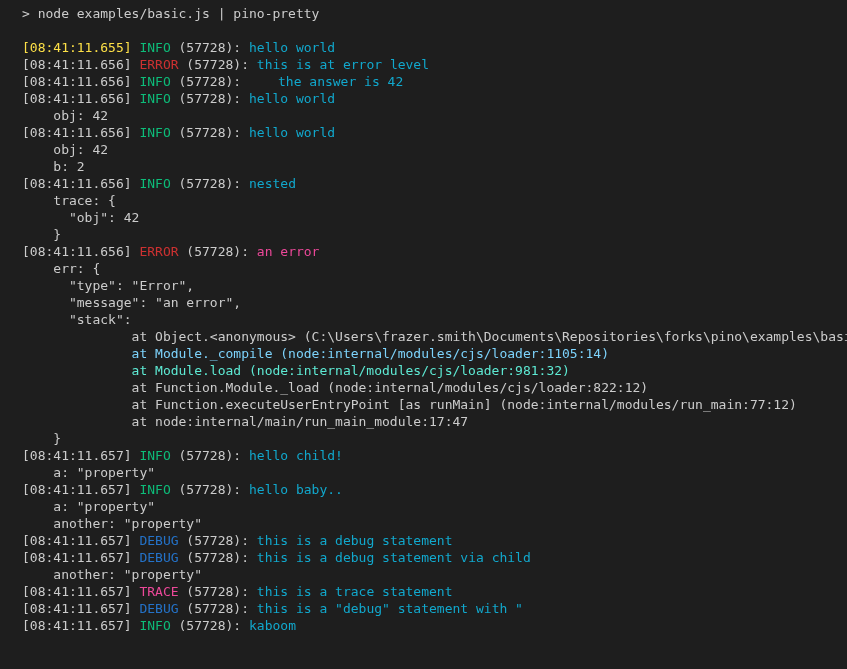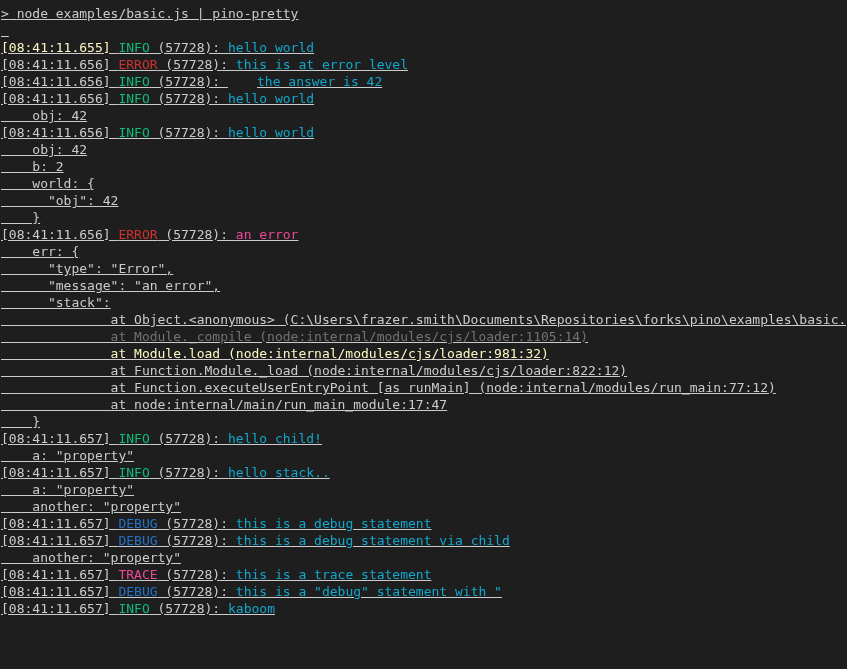--- a/index.html
+++ b/index.html
@@ -9,63 +9,63 @@
   }
   .terminal {
     width: 847px;
     height: 669px;
     box-sizing: border-box;
     background: #1e1e1e;
     color: #cccccc;
     font-family: "DejaVu Sans Mono", "Liberation Mono", monospace;
     font-size: 13px;
     line-height: 17px;
-    padding: 5px 0 0 1px;
+    padding: 5px 0 0 22px;
     overflow: hidden;
-    text-decoration: underline;
   }
   .line {
     white-space: pre;
     height: 17px;
   }
   .fg { color: #cccccc; }
 </style>
 </head>
 <body>
 
 <div class="terminal">
   <div class="line"><span class="fg">&gt;</span><span class="fg"> </span><span class="fg">node examples/basic.js | pino-pretty</span></div>
   <div class="line"> </div>
   <div id="log-lines">
-      <div class="line"><span style="color: #fef9c3; margin-top: 8px;">[08:41:11.655] </span><span style="color: rgb(13, 188, 121);">INFO</span><span style="color: rgb(204, 204, 204);"> (57728): </span><span style="color: rgb(17, 168, 205);">hello world</span></div>
+      <div class="line"><span style="color: #fde047; margin-top: 8px;">[08:41:11.655] </span><span style="color: rgb(13, 188, 121);">INFO</span><span style="color: rgb(204, 204, 204);"> (57728): </span><span style="color: rgb(17, 168, 205);">hello world</span></div>
       <div class="line"><span style="color: rgb(204, 204, 204);">[08:41:11.656] </span><span style="color: rgb(205, 49, 49);">ERROR</span><span style="color: rgb(204, 204, 204);"> (57728): </span><span style="color: rgb(17, 168, 205); text-align: center;">this is at error level</span></div>
       <div class="line"><span style="color: rgb(204, 204, 204);">[08:41:11.656] </span><span style="color: rgb(13, 188, 121);">INFO</span><span style="color: rgb(204, 204, 204);"> (57728): </span><span style="color: rgb(17, 168, 205); margin-left: 29px;">the answer is 42</span></div>
       <div class="line"><span style="color: rgb(204, 204, 204);">[08:41:11.656] </span><span style="color: rgb(13, 188, 121);">INFO</span><span style="color: rgb(204, 204, 204);"> (57728): </span><span style="color: rgb(17, 168, 205);">hello world</span></div>
       <div class="line"><span style="color: rgb(204, 204, 204);">    obj: 42</span></div>
       <div class="line"><span style="color: rgb(204, 204, 204);">[08:41:11.656] </span><span style="color: rgb(13, 188, 121);">INFO</span><span style="color: rgb(204, 204, 204);"> (57728): </span><span style="color: rgb(17, 168, 205);">hello world</span></div>
       <div class="line"><span style="color: rgb(204, 204, 204);">    obj: 42</span></div>
       <div class="line"><span style="color: rgb(204, 204, 204);">    b: 2</span></div>
-      <div class="line"><span style="color: rgb(204, 204, 204);">    world: {</span></div>
+      <div class="line"><span style="color: rgb(204, 204, 204);">[08:41:11.656] </span><span style="color: rgb(13, 188, 121);">INFO</span><span style="color: rgb(204, 204, 204);"> (57728): </span><span style="color: rgb(17, 168, 205);">nested</span></div>
+      <div class="line"><span style="color: rgb(204, 204, 204);">    trace: {</span></div>
       <div class="line"><span style="color: rgb(204, 204, 204);">      "obj": 42</span></div>
       <div class="line"><span style="color: rgb(204, 204, 204);">    }</span></div>
       <div class="line"><span style="color: rgb(204, 204, 204);">[08:41:11.656] </span><span style="color: rgb(205, 49, 49);">ERROR</span><span style="color: rgb(204, 204, 204);"> (57728): </span><span style="color: #ec4899;">an error</span></div>
       <div class="line"><span style="color: rgb(204, 204, 204);">    err: {</span></div>
       <div class="line"><span style="color: rgb(204, 204, 204);">      "type": "Error",</span></div>
       <div class="line"><span style="color: rgb(204, 204, 204);">      "message": "an error",</span></div>
       <div class="line"><span style="color: rgb(204, 204, 204);">      "stack":</span></div>
       <div class="line"><span style="color: rgb(204, 204, 204);">              at Object.&lt;anonymous&gt; (C:\Users\frazer.smith\Documents\Repositories\forks\pino\examples\basic.js:21:12)</span></div>
-      <div class="line"><span style="color: #737373;">              at Module._compile (node:internal/modules/cjs/loader:1105:14)</span></div>
-      <div class="line"><span style="color: #fef9c3;">              at Module.load (node:internal/modules/cjs/loader:981:32)</span></div>
+      <div class="line"><span style="color: #7dd3fc;">              at Module._compile (node:internal/modules/cjs/loader:1105:14)</span></div>
+      <div class="line"><span style="color: #5eead4;">              at Module.load (node:internal/modules/cjs/loader:981:32)</span></div>
       <div class="line"><span style="color: rgb(204, 204, 204);">              at Function.Module._load (node:internal/modules/cjs/loader:822:12)</span></div>
       <div class="line"><span style="color: rgb(204, 204, 204);">              at Function.executeUserEntryPoint [as runMain] (node:internal/modules/run_main:77:12)</span></div>
       <div class="line"><span style="color: rgb(204, 204, 204);">              at node:internal/main/run_main_module:17:47</span></div>
       <div class="line"><span style="color: rgb(204, 204, 204);">    }</span></div>
       <div class="line"><span style="color: rgb(204, 204, 204);">[08:41:11.657] </span><span style="color: rgb(13, 188, 121);">INFO</span><span style="color: rgb(204, 204, 204);"> (57728): </span><span style="color: rgb(17, 168, 205);">hello child!</span></div>
       <div class="line"><span style="color: rgb(204, 204, 204);">    a: "property"</span></div>
-      <div class="line"><span style="color: rgb(204, 204, 204);">[08:41:11.657] </span><span style="color: rgb(13, 188, 121);">INFO</span><span style="color: rgb(204, 204, 204);"> (57728): </span><span style="color: rgb(17, 168, 205);">hello stack..</span></div>
+      <div class="line"><span style="color: rgb(204, 204, 204);">[08:41:11.657] </span><span style="color: rgb(13, 188, 121);">INFO</span><span style="color: rgb(204, 204, 204);"> (57728): </span><span style="color: rgb(17, 168, 205);">hello baby..</span></div>
       <div class="line"><span style="color: rgb(204, 204, 204);">    a: "property"</span></div>
       <div class="line"><span style="color: rgb(204, 204, 204);">    another: "property"</span></div>
       <div class="line"><span style="color: rgb(204, 204, 204);">[08:41:11.657] </span><span style="color: rgb(36, 114, 200);">DEBUG</span><span style="color: rgb(204, 204, 204);"> (57728): </span><span style="color: rgb(17, 168, 205);">this is a debug statement</span></div>
       <div class="line"><span style="color: rgb(204, 204, 204);">[08:41:11.657] </span><span style="color: rgb(36, 114, 200);">DEBUG</span><span style="color: rgb(204, 204, 204);"> (57728): </span><span style="color: rgb(17, 168, 205);">this is a debug statement via child</span></div>
       <div class="line"><span style="color: rgb(204, 204, 204);">    another: "property"</span></div>
       <div class="line"><span style="color: rgb(204, 204, 204);">[08:41:11.657] </span><span style="color: #ec4899;">TRACE</span><span style="color: rgb(204, 204, 204);"> (57728): </span><span style="color: rgb(17, 168, 205);">this is a trace statement</span></div>
       <div class="line"><span style="color: rgb(204, 204, 204);">[08:41:11.657] </span><span style="color: rgb(36, 114, 200);">DEBUG</span><span style="color: rgb(204, 204, 204);"> (57728): </span><span style="color: rgb(17, 168, 205);">this is a "debug" statement with "</span></div>
       <div class="line"><span style="color: rgb(204, 204, 204);">[08:41:11.657] </span><span style="color: rgb(13, 188, 121);">INFO</span><span style="color: rgb(204, 204, 204);"> (57728): </span><span style="color: rgb(17, 168, 205);">kaboom</span></div>
     </div>
 </div>

